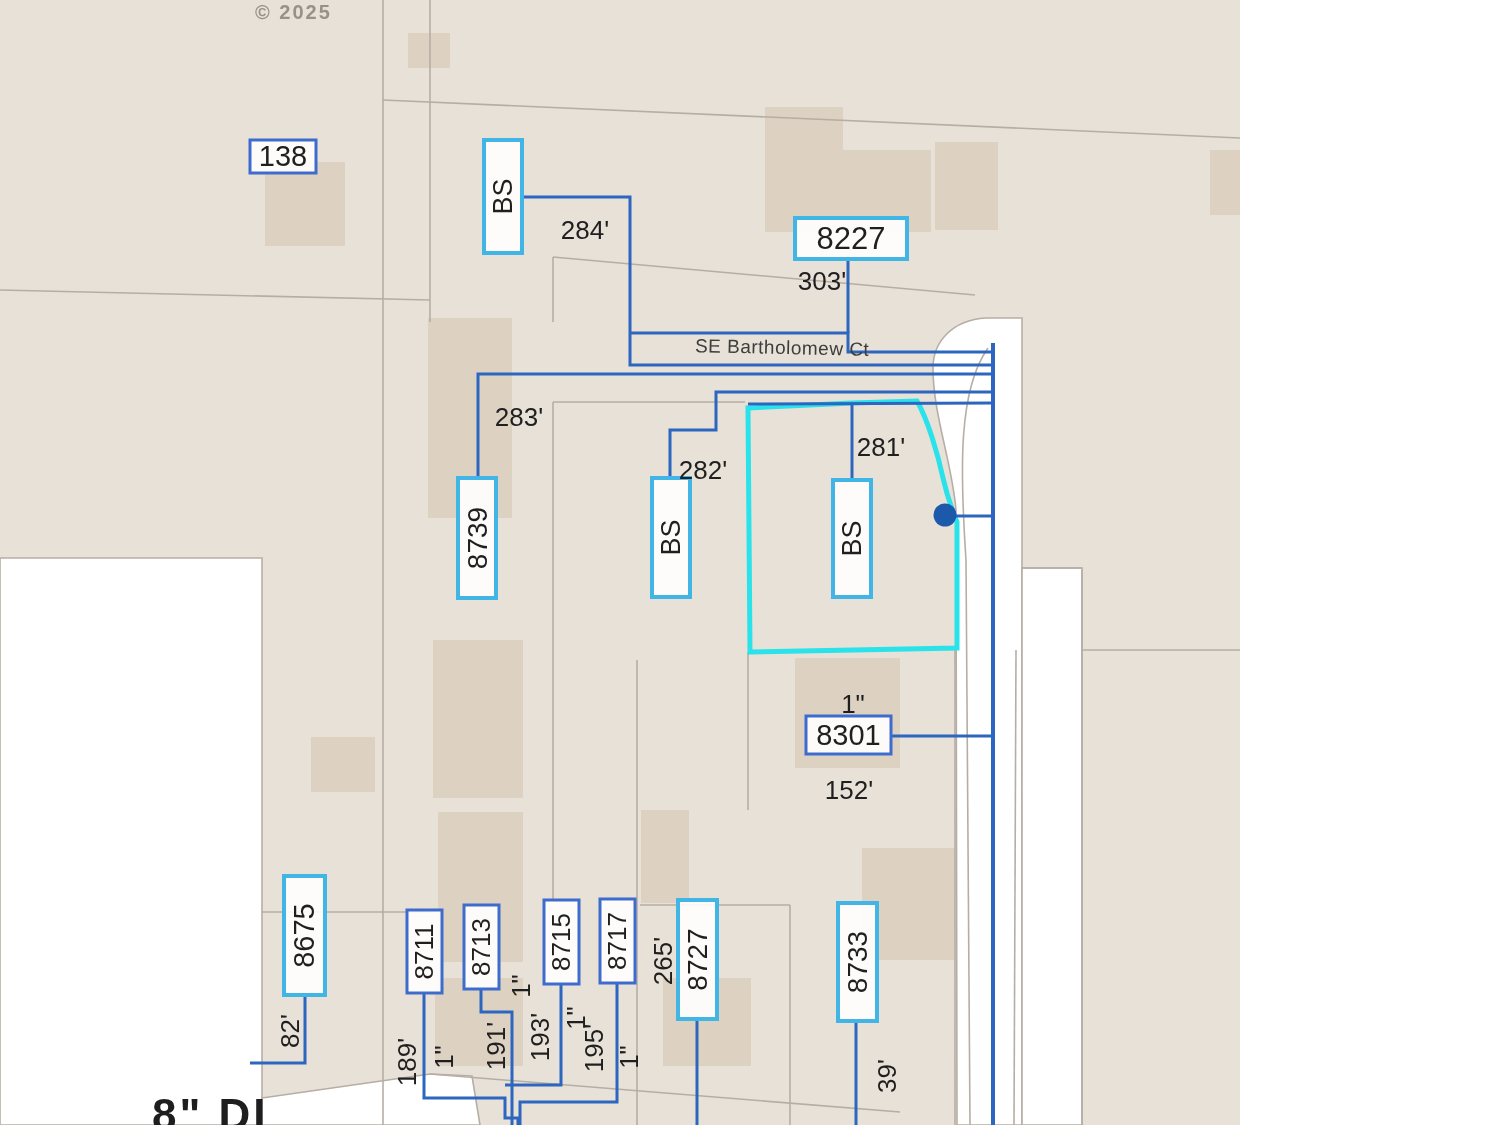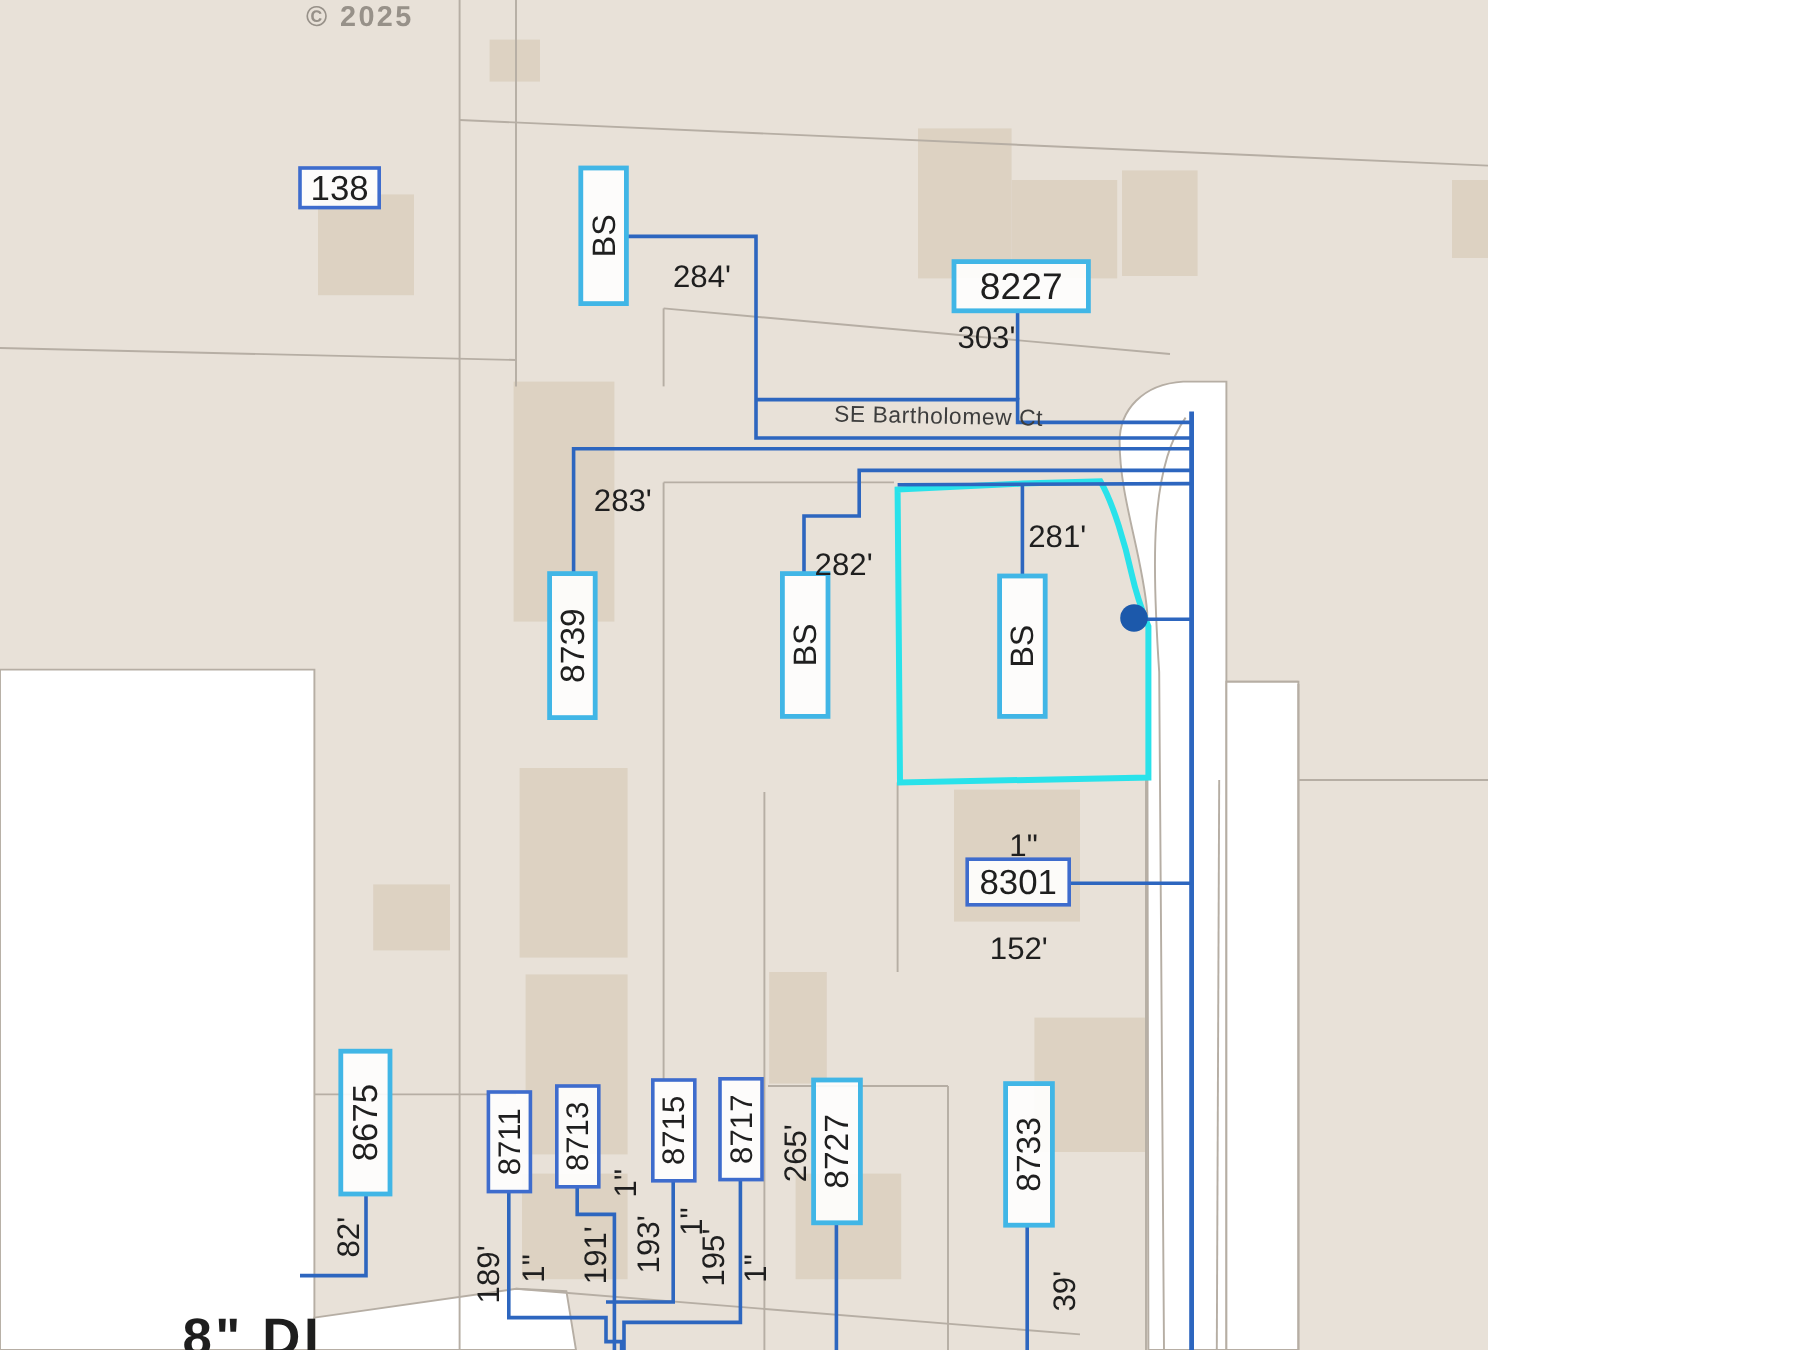--- a/index.html
+++ b/index.html
@@ -2,21 +2,21 @@
 <html><head>
 <meta charset="utf-8">
 <style>
   html,body{margin:0;padding:0;background:#fff;}
   .page{
     position:relative;width:1500px;height:1125px;background:#ffffff;
     overflow:hidden;font-family:"Liberation Sans",sans-serif;
   }
   svg{position:absolute;left:0;top:0;}
   .watermark{
-    position:absolute;left:255px;top:1px;font-size:24px;font-weight:bold;
+    position:absolute;left:255px;top:1px;font-size:20px;font-weight:bold;
     color:rgba(128,122,114,0.78);letter-spacing:2px;white-space:nowrap;
   }
   .street-label{
     position:absolute;left:695px;top:337px;font-size:19px;color:#3d3d3d;
     transform:rotate(1.2deg);white-space:nowrap;letter-spacing:0.5px;
   }
   .bottom-note{
     position:absolute;left:152px;top:1090px;font-size:44px;font-weight:bold;
     color:#1e1e1e;letter-spacing:3px;white-space:nowrap;
   }

